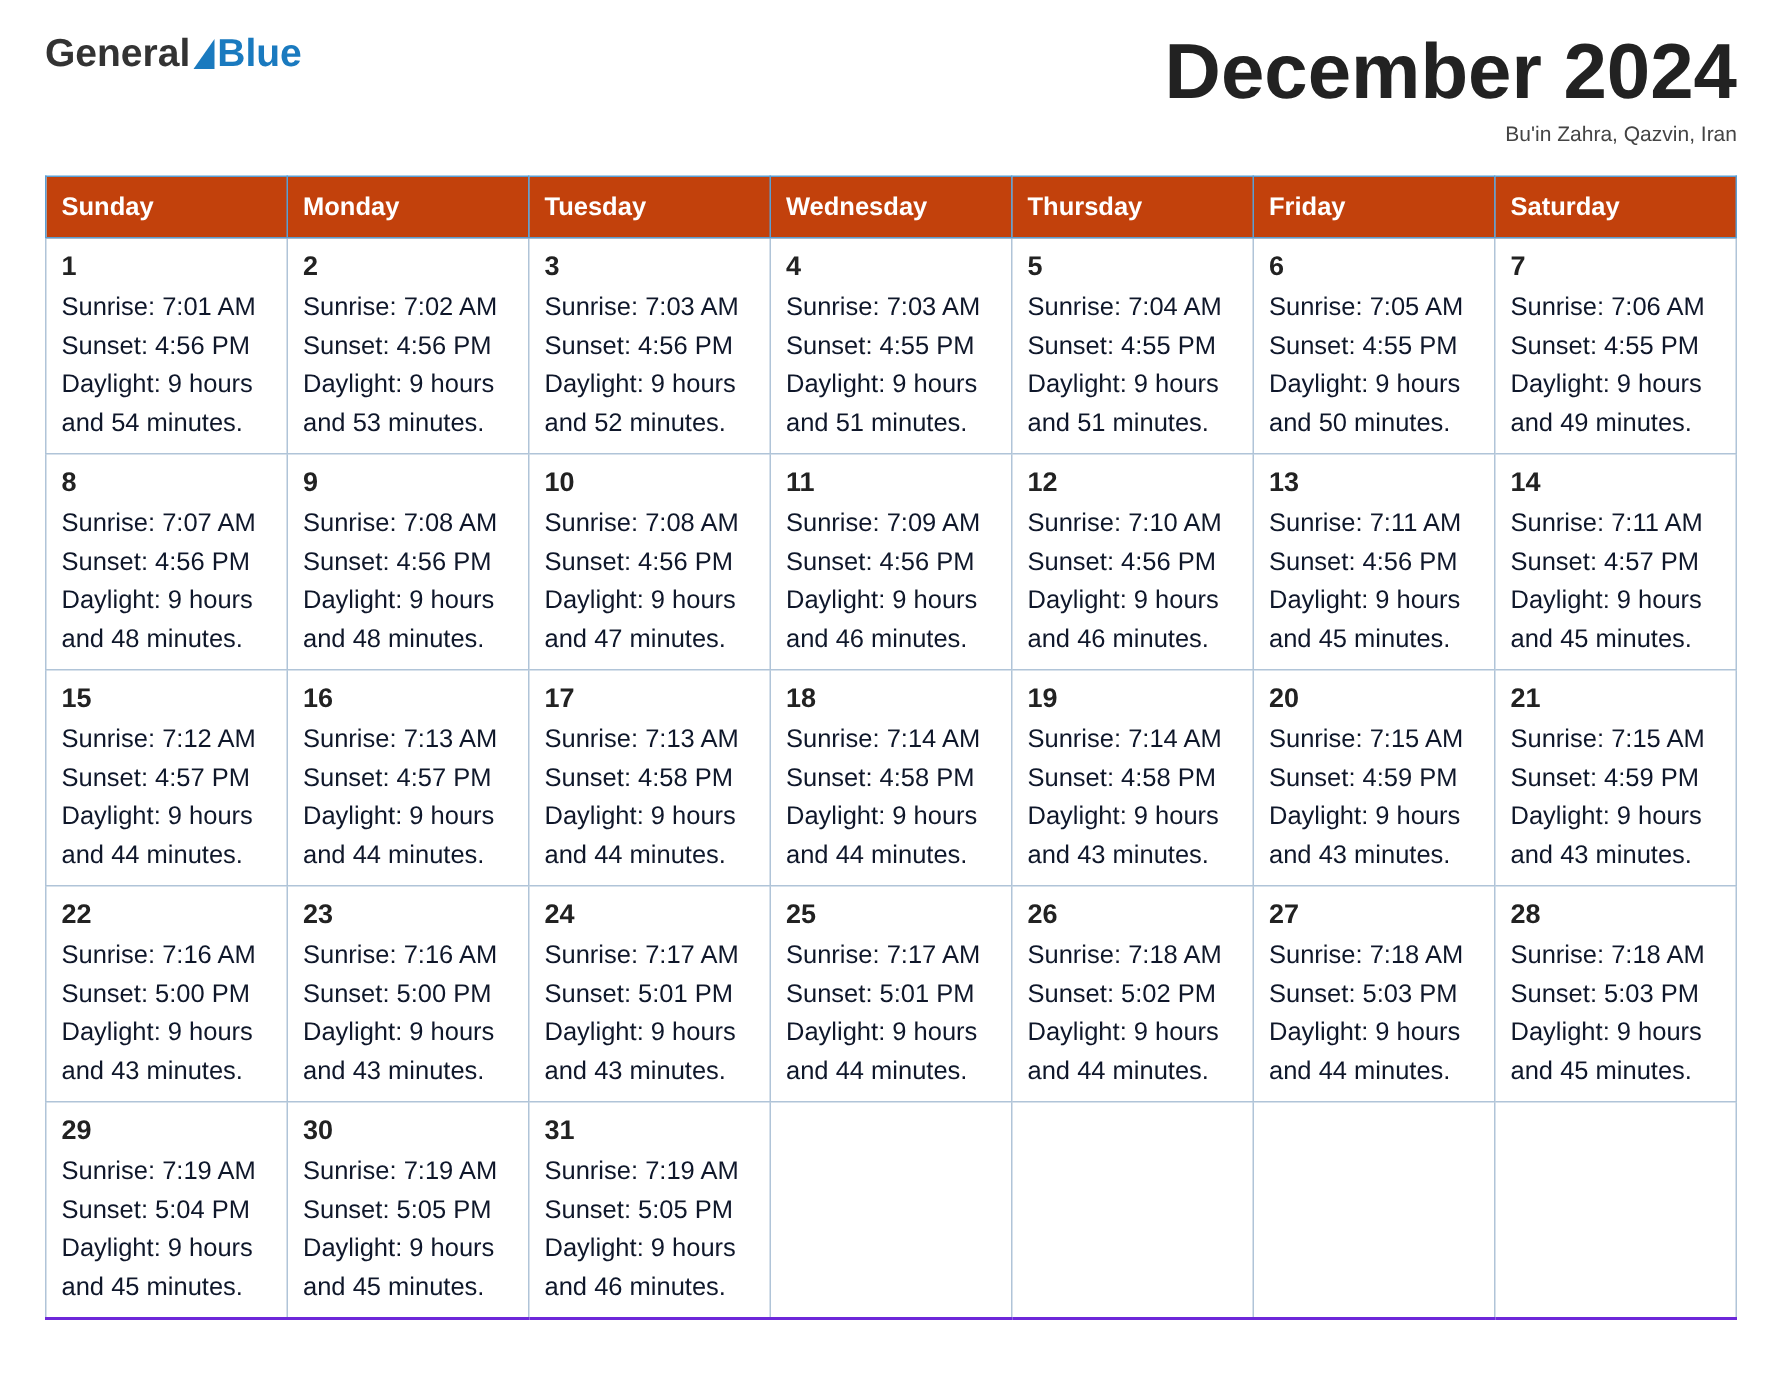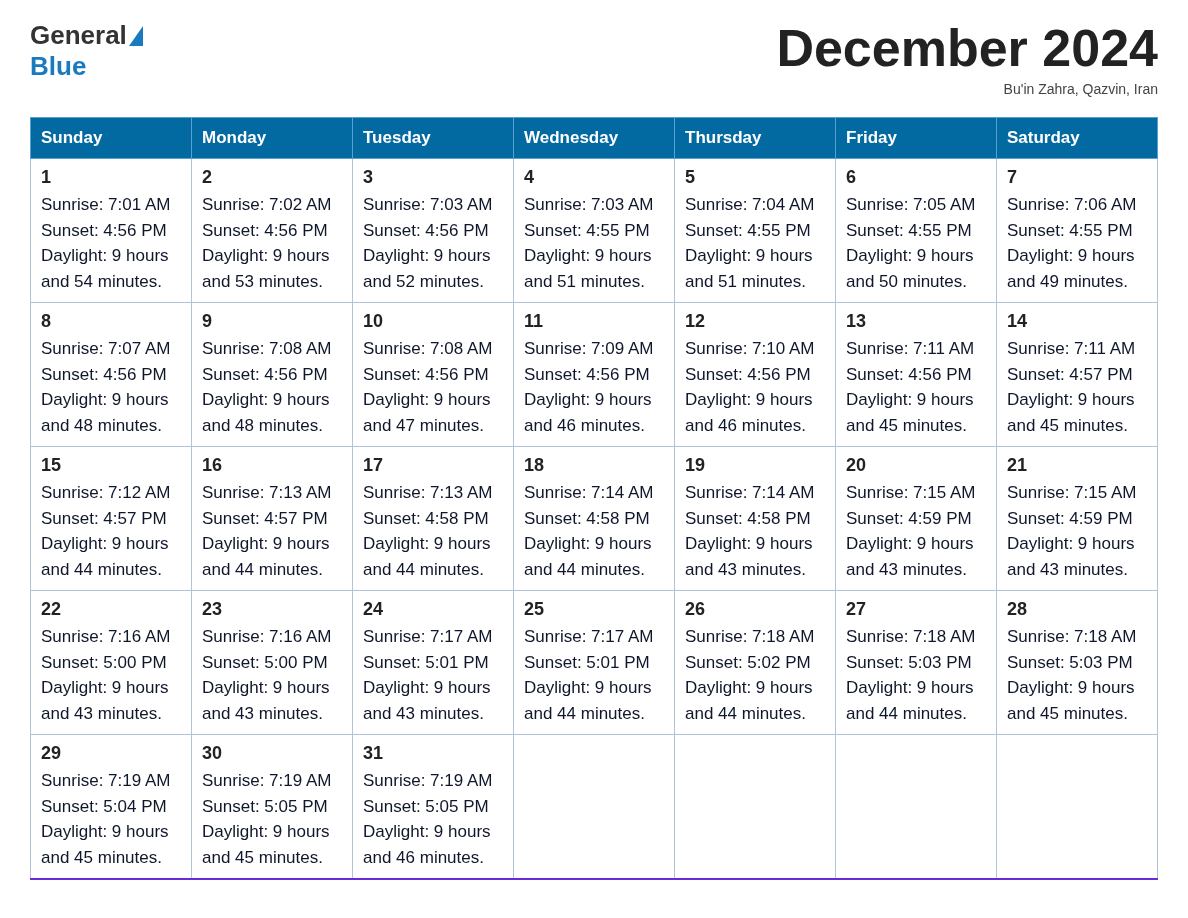--- a/index.html
+++ b/index.html
@@ -11,21 +11,21 @@
       min-height: 918px;
     }
     .header {
       display: flex;
       justify-content: space-between;
       align-items: flex-start;
       margin-bottom: 20px;
     }
     .logo {
       display: flex;
-      flex-direction: column;
+      flex-direction: row;
       align-items: flex-start;
     }
     .logo-text {
       display: flex;
       align-items: center;
       font-size: 26px;
       font-weight: bold;
       color: #333;
     }
     .logo-general { color: #333; }
@@ -55,21 +55,21 @@
       font-size: 14px;
       color: #444;
       margin-top: 4px;
     }
     .calendar {
       width: 100%;
       border-collapse: collapse;
       border: 1px solid #b0c4d8;
     }
     .calendar th {
-      background-color: #0369a1;
+      background-color: #c2410c;
       color: #fff;
       text-align: left;
       padding: 10px 10px;
       font-size: 17px;
       border: 1px solid #5a9fd4;
       margin-left: 32px;
     }
     .calendar td {
       border: 1px solid #b0c4d8;
       vertical-align: top;

